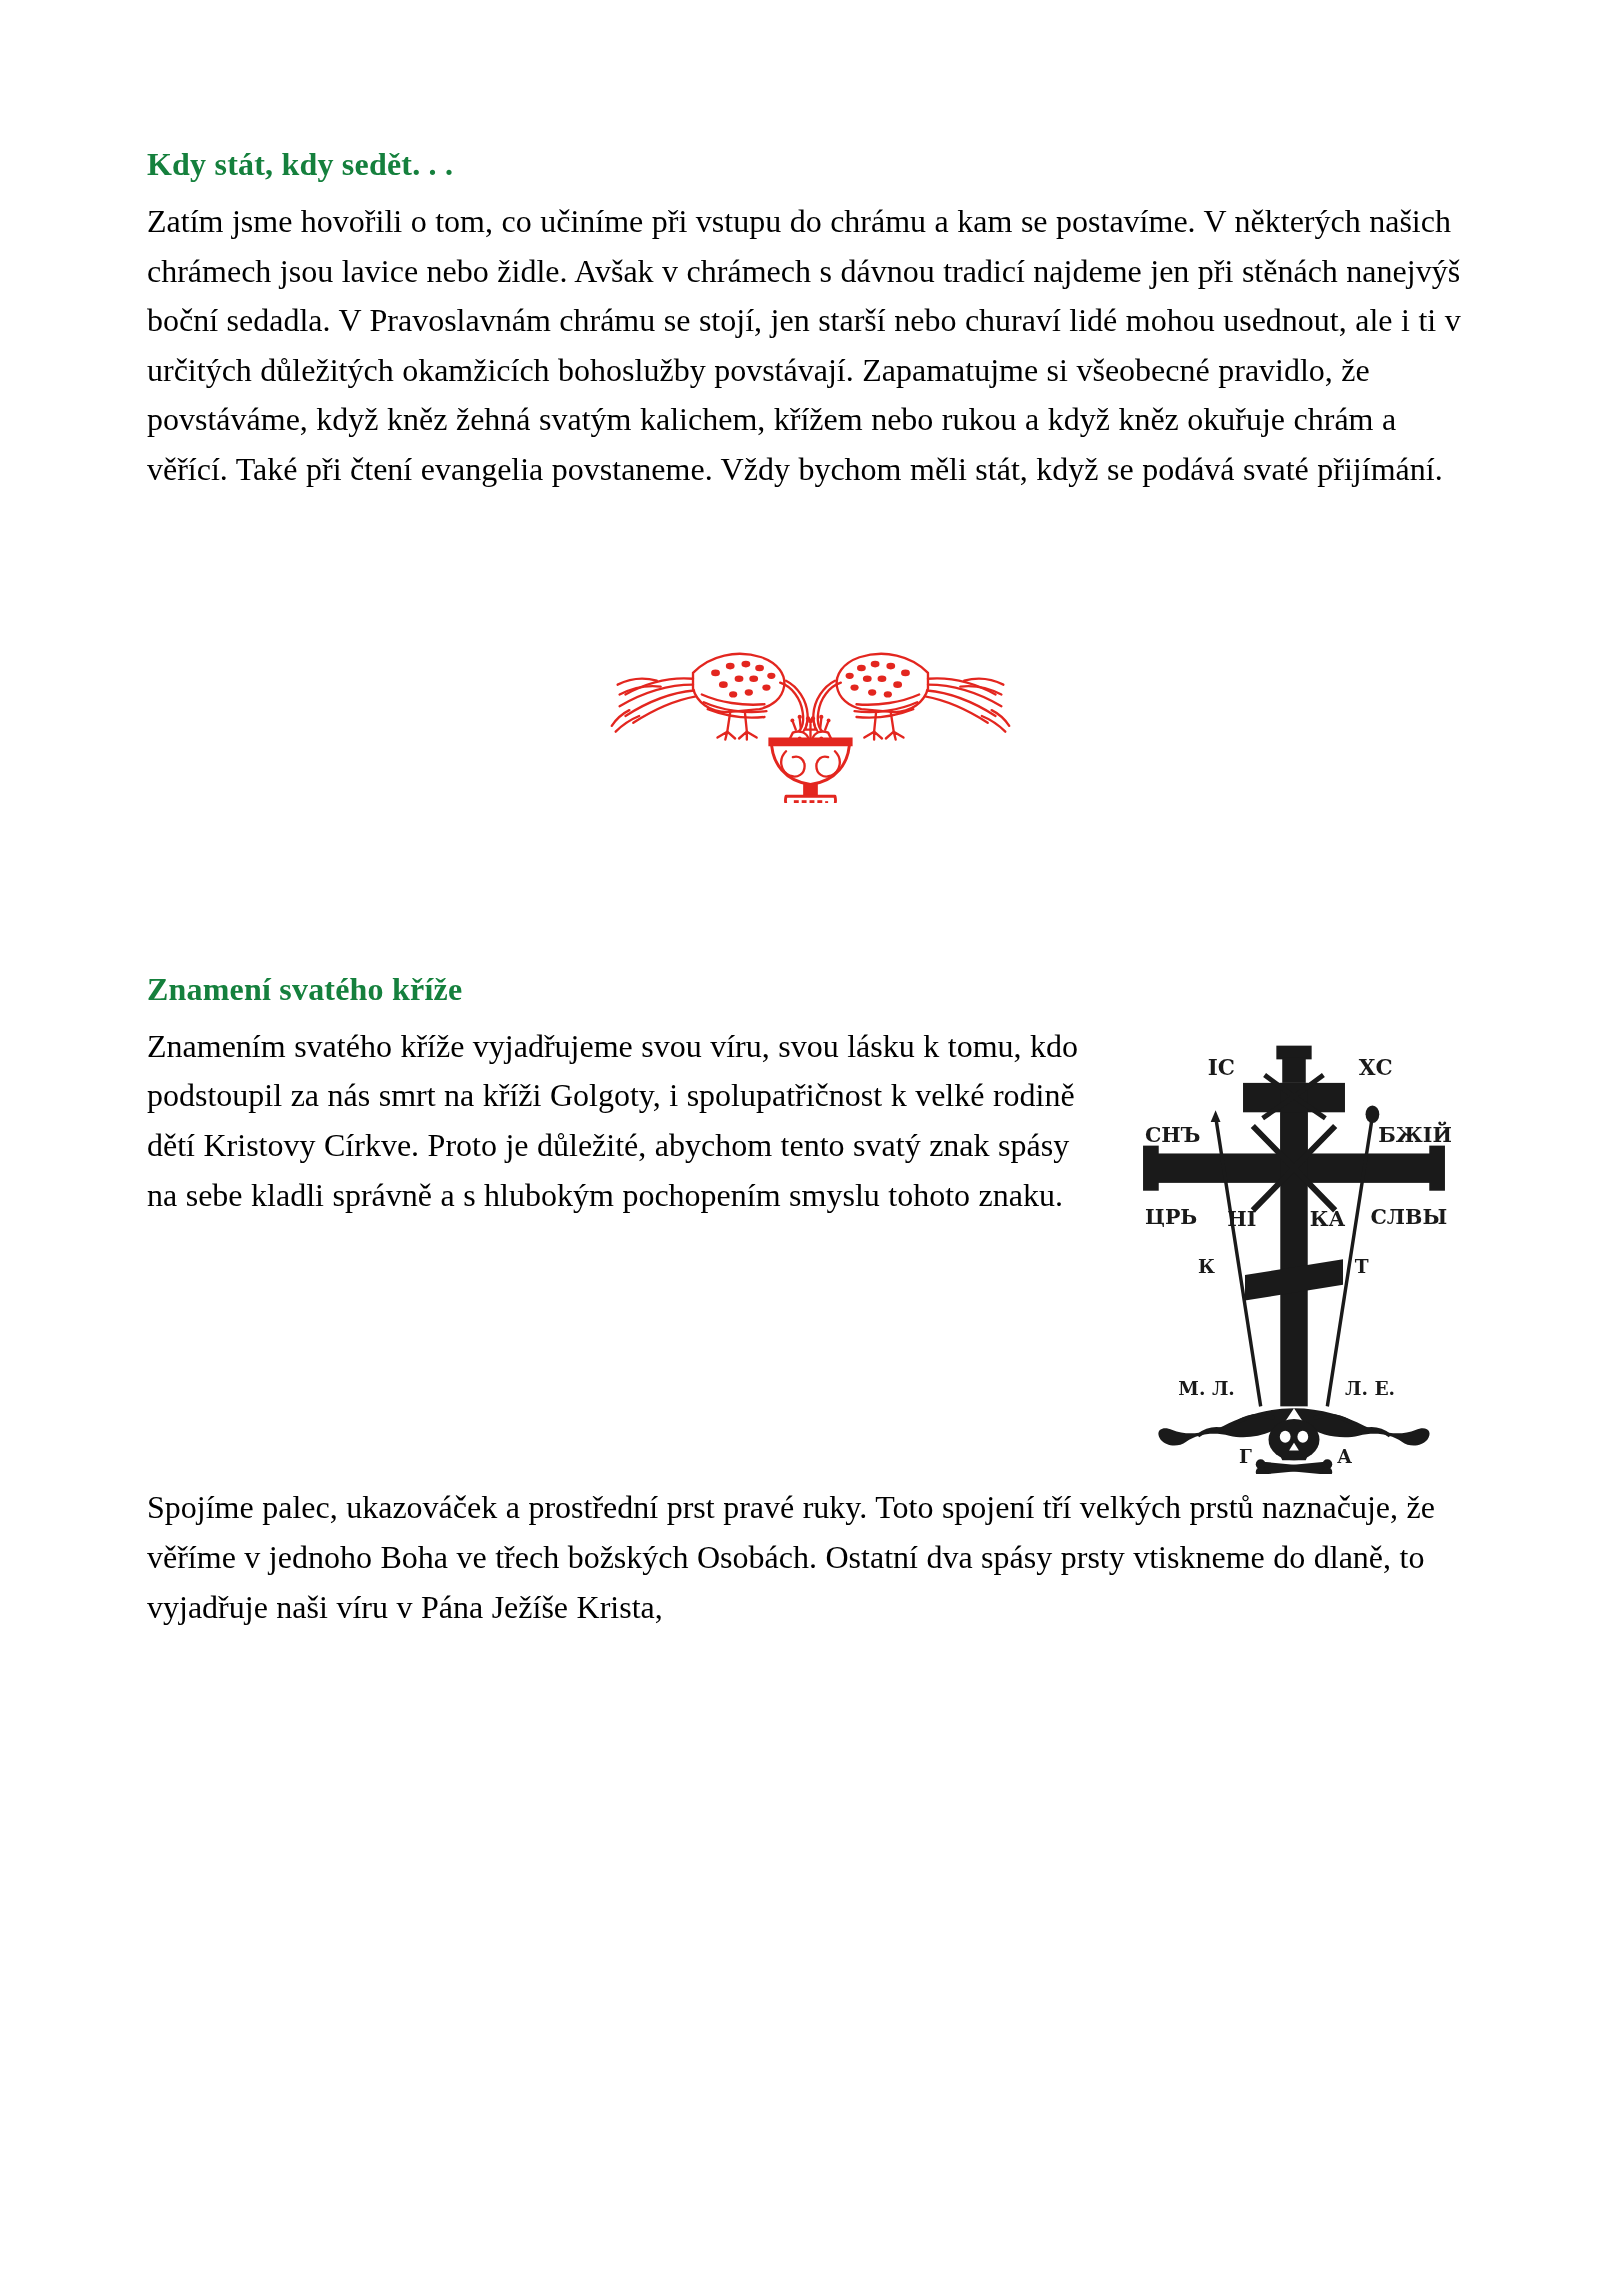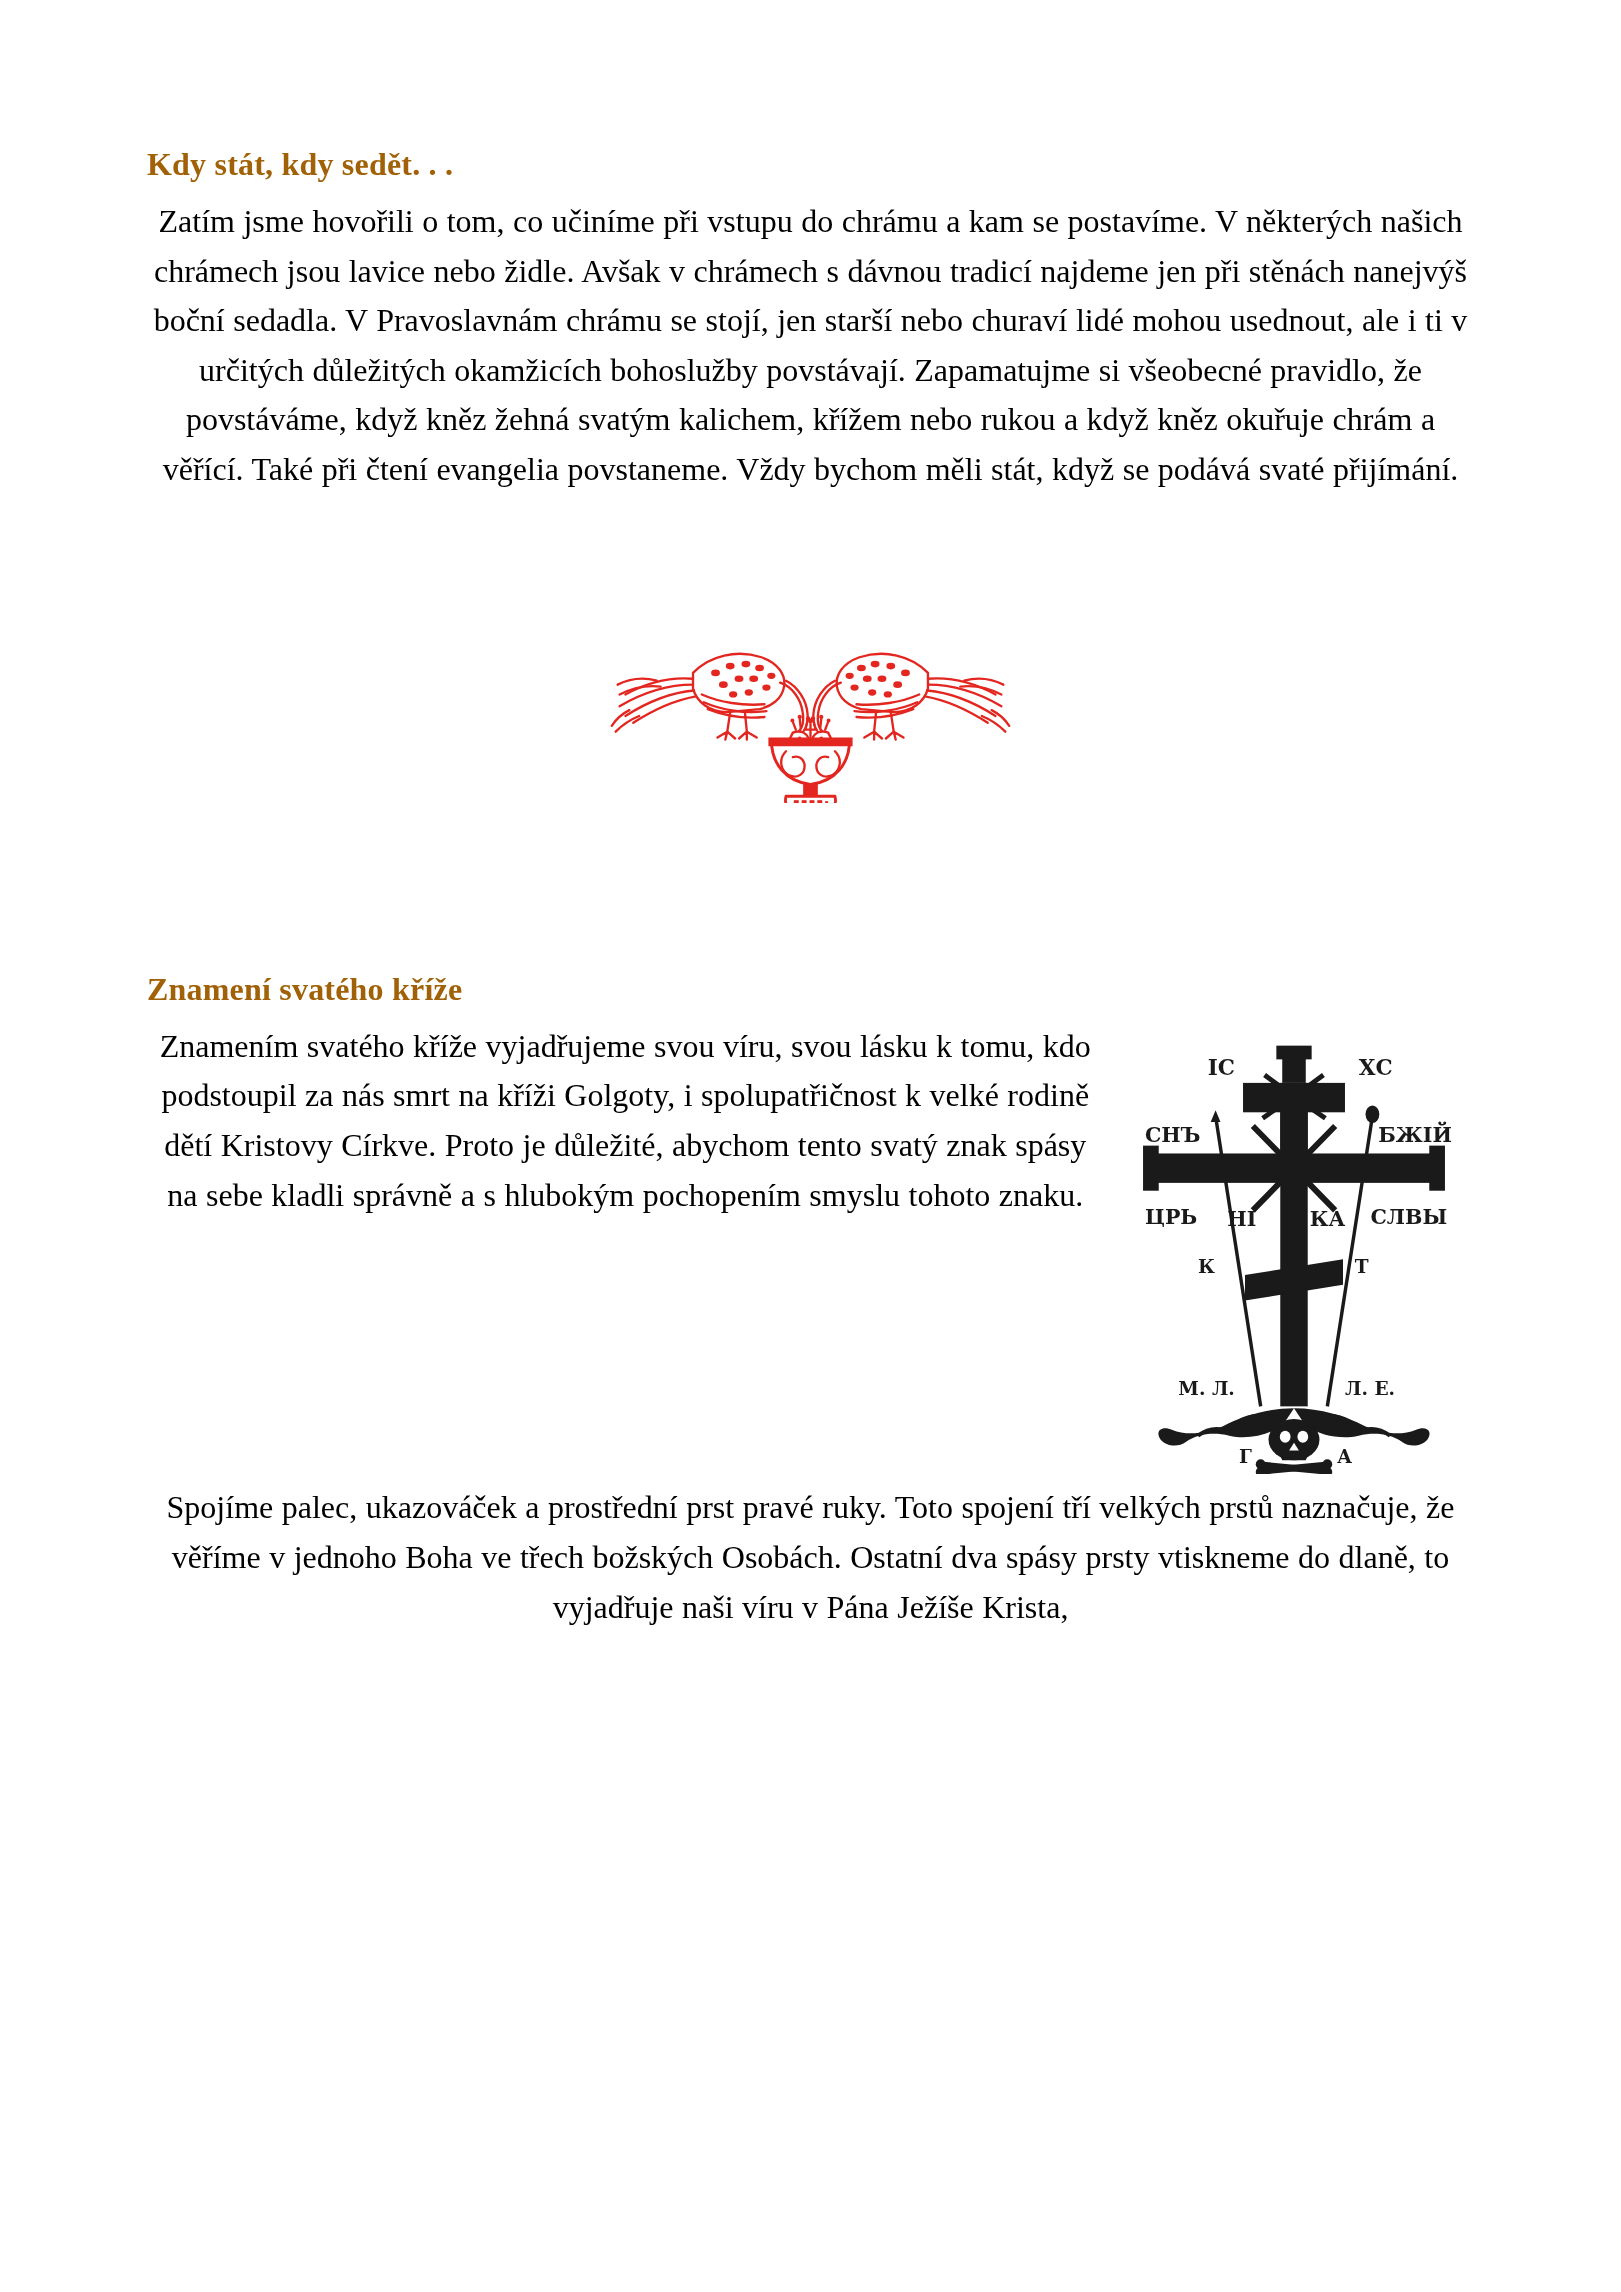--- a/index.html
+++ b/index.html
@@ -28,32 +28,32 @@
     left: 147px;
     top: 145px;
     width: 1327px;
   }
 
   h2.section-heading {
     font-family: "Liberation Serif", "DejaVu Serif", serif;
     font-weight: bold;
     font-size: 32px;
     line-height: 1.2;
-    color: #a16207;
+    color: #15803d;
     margin: 0 0 13.7px 0;
     letter-spacing: 0.2px;
   }
 
   p.body-text {
     font-family: "Liberation Serif", "DejaVu Serif", serif;
     font-size: 32px;
     line-height: 1.55;
     color: #000000;
     margin: 0 0 9.8px 0;
-    text-align: center;
+    text-align: left;
     word-spacing: 0.5px;
   }
 
   
   .ornament-wrap {
     width: 100%;
     display: flex;
     justify-content: center;
     margin-top: 127px;
     margin-bottom: 167px;

